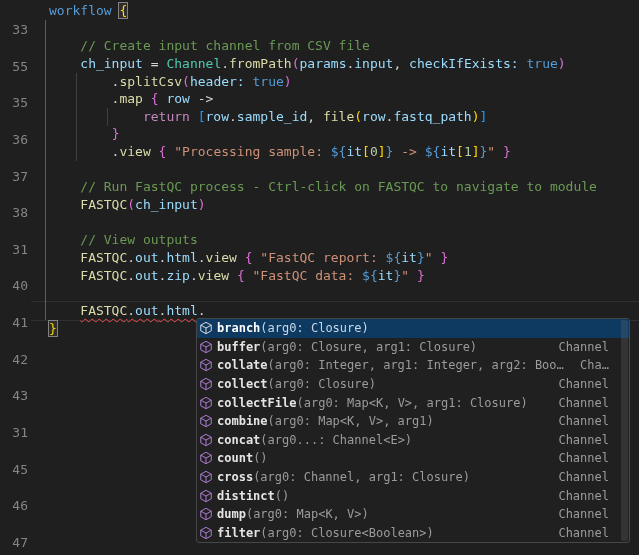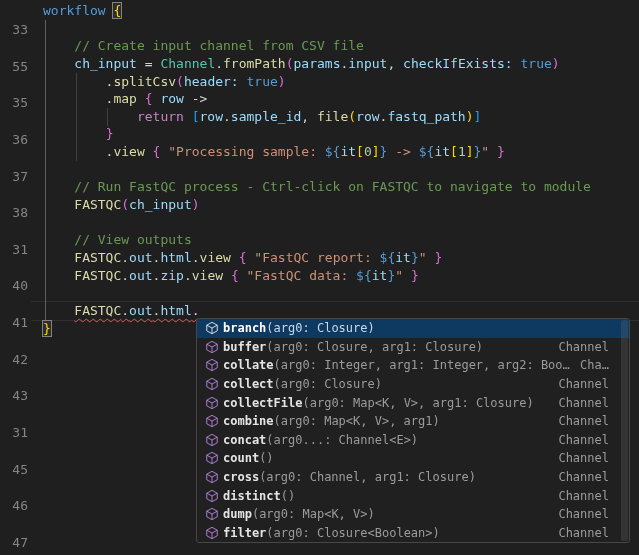--- a/index.html
+++ b/index.html
@@ -18,21 +18,21 @@
     position:relative; width:639px; height:555px; overflow:hidden;
     background:var(--bg);
     font-family:"DejaVu Sans Mono","Liberation Mono",monospace;
     font-size:13px; color:var(--fg);
   }
   
   .gutter{position:absolute;left:0;top:2px;width:28px;text-align:right;z-index:3;}
   .gutter .ln{height:17.65px;line-height:17.65px;color:var(--gutter-fg);margin-top:19px;}
   .gutter .ln.cur{color:var(--gutter-cur);}
   
-  .code-area{position:absolute;left:43px;top:2px;right:0;z-index:2;}
+  .code-area{position:absolute;left:49px;top:2px;right:0;z-index:2;}
   .code-line{height:17.65px;line-height:17.65px;white-space:pre;}
   .tok{white-space:pre;}
   .tok.plain{color:var(--fg);} .tok.kw{color:var(--kw);} .tok.ret{color:var(--ret);margin-top:44px;}
   .tok.var{color:var(--var);} .tok.fn{color:var(--fn);} .tok.cls{color:var(--cls);}
   .tok.str{color:var(--str);} .tok.com{color:var(--com);} .tok.num{color:var(--num);}
   .tok.p1{color:var(--p1);} .tok.p2{color:var(--p2);} .tok.p3{color:var(--p3);}
   .tok.interp{color:var(--kw);}
   .tok.bmatch{color:var(--p1);border:1px solid #828282;background:rgba(110,110,110,.18);margin:-1px;}
   .tok.sq{text-decoration:underline wavy var(--err);text-decoration-thickness:1px;text-underline-offset:3px;text-decoration-skip-ink:none;}
   
@@ -40,21 +40,21 @@
   .g0{left:45px;top:19.65px;height:300px;background:var(--guide-active);}
   .g4{left:76px;top:72.6px;height:88.25px;}
   .g8{left:107px;top:107.9px;height:17.65px;}
   
   .current-line{position:absolute;left:31px;right:0;top:301px;height:19.65px;
     border-top:1px solid rgba(255,255,255,.08);border-bottom:1px solid rgba(255,255,255,.08);z-index:0;}
   
   .suggest{position:absolute;left:196px;top:318px;width:434px;z-index:10;
     background:var(--pop-bg);border:1px solid var(--pop-border);border-radius:3px;
     font-size:12px;overflow:hidden;}
-  .s-row{display:flex;align-items:center;height:18.6px;padding:0 20px 0 7px;white-space:pre;overflow:hidden;}
+  .s-row{display:flex;align-items:center;height:18.6px;padding:0 20px 0 1px;white-space:pre;overflow:hidden;}
   .s-row.sel{background:var(--sel);}
   .s-icon{flex:0 0 16px;height:14px;margin-right:3px;color:var(--icon);display:flex;align-items:center;justify-content:center;}
   .s-row.sel .s-icon{color:#e0e0e0;}
   .s-name{font-weight:700;color:var(--pop-name);}
   .s-row.sel .s-name{color:#ffffff;}
   .s-sig{color:var(--pop-sig);overflow:hidden;}
   .s-row.sel .s-sig{color:#c9d8e8;}
   .s-type{margin-left:auto;color:var(--pop-type);padding-left:8px;}
   .sbar{position:absolute;top:1px;bottom:1px;right:1px;width:7px;background:rgba(121,121,121,.22);border-radius:2px;}
 </style>

